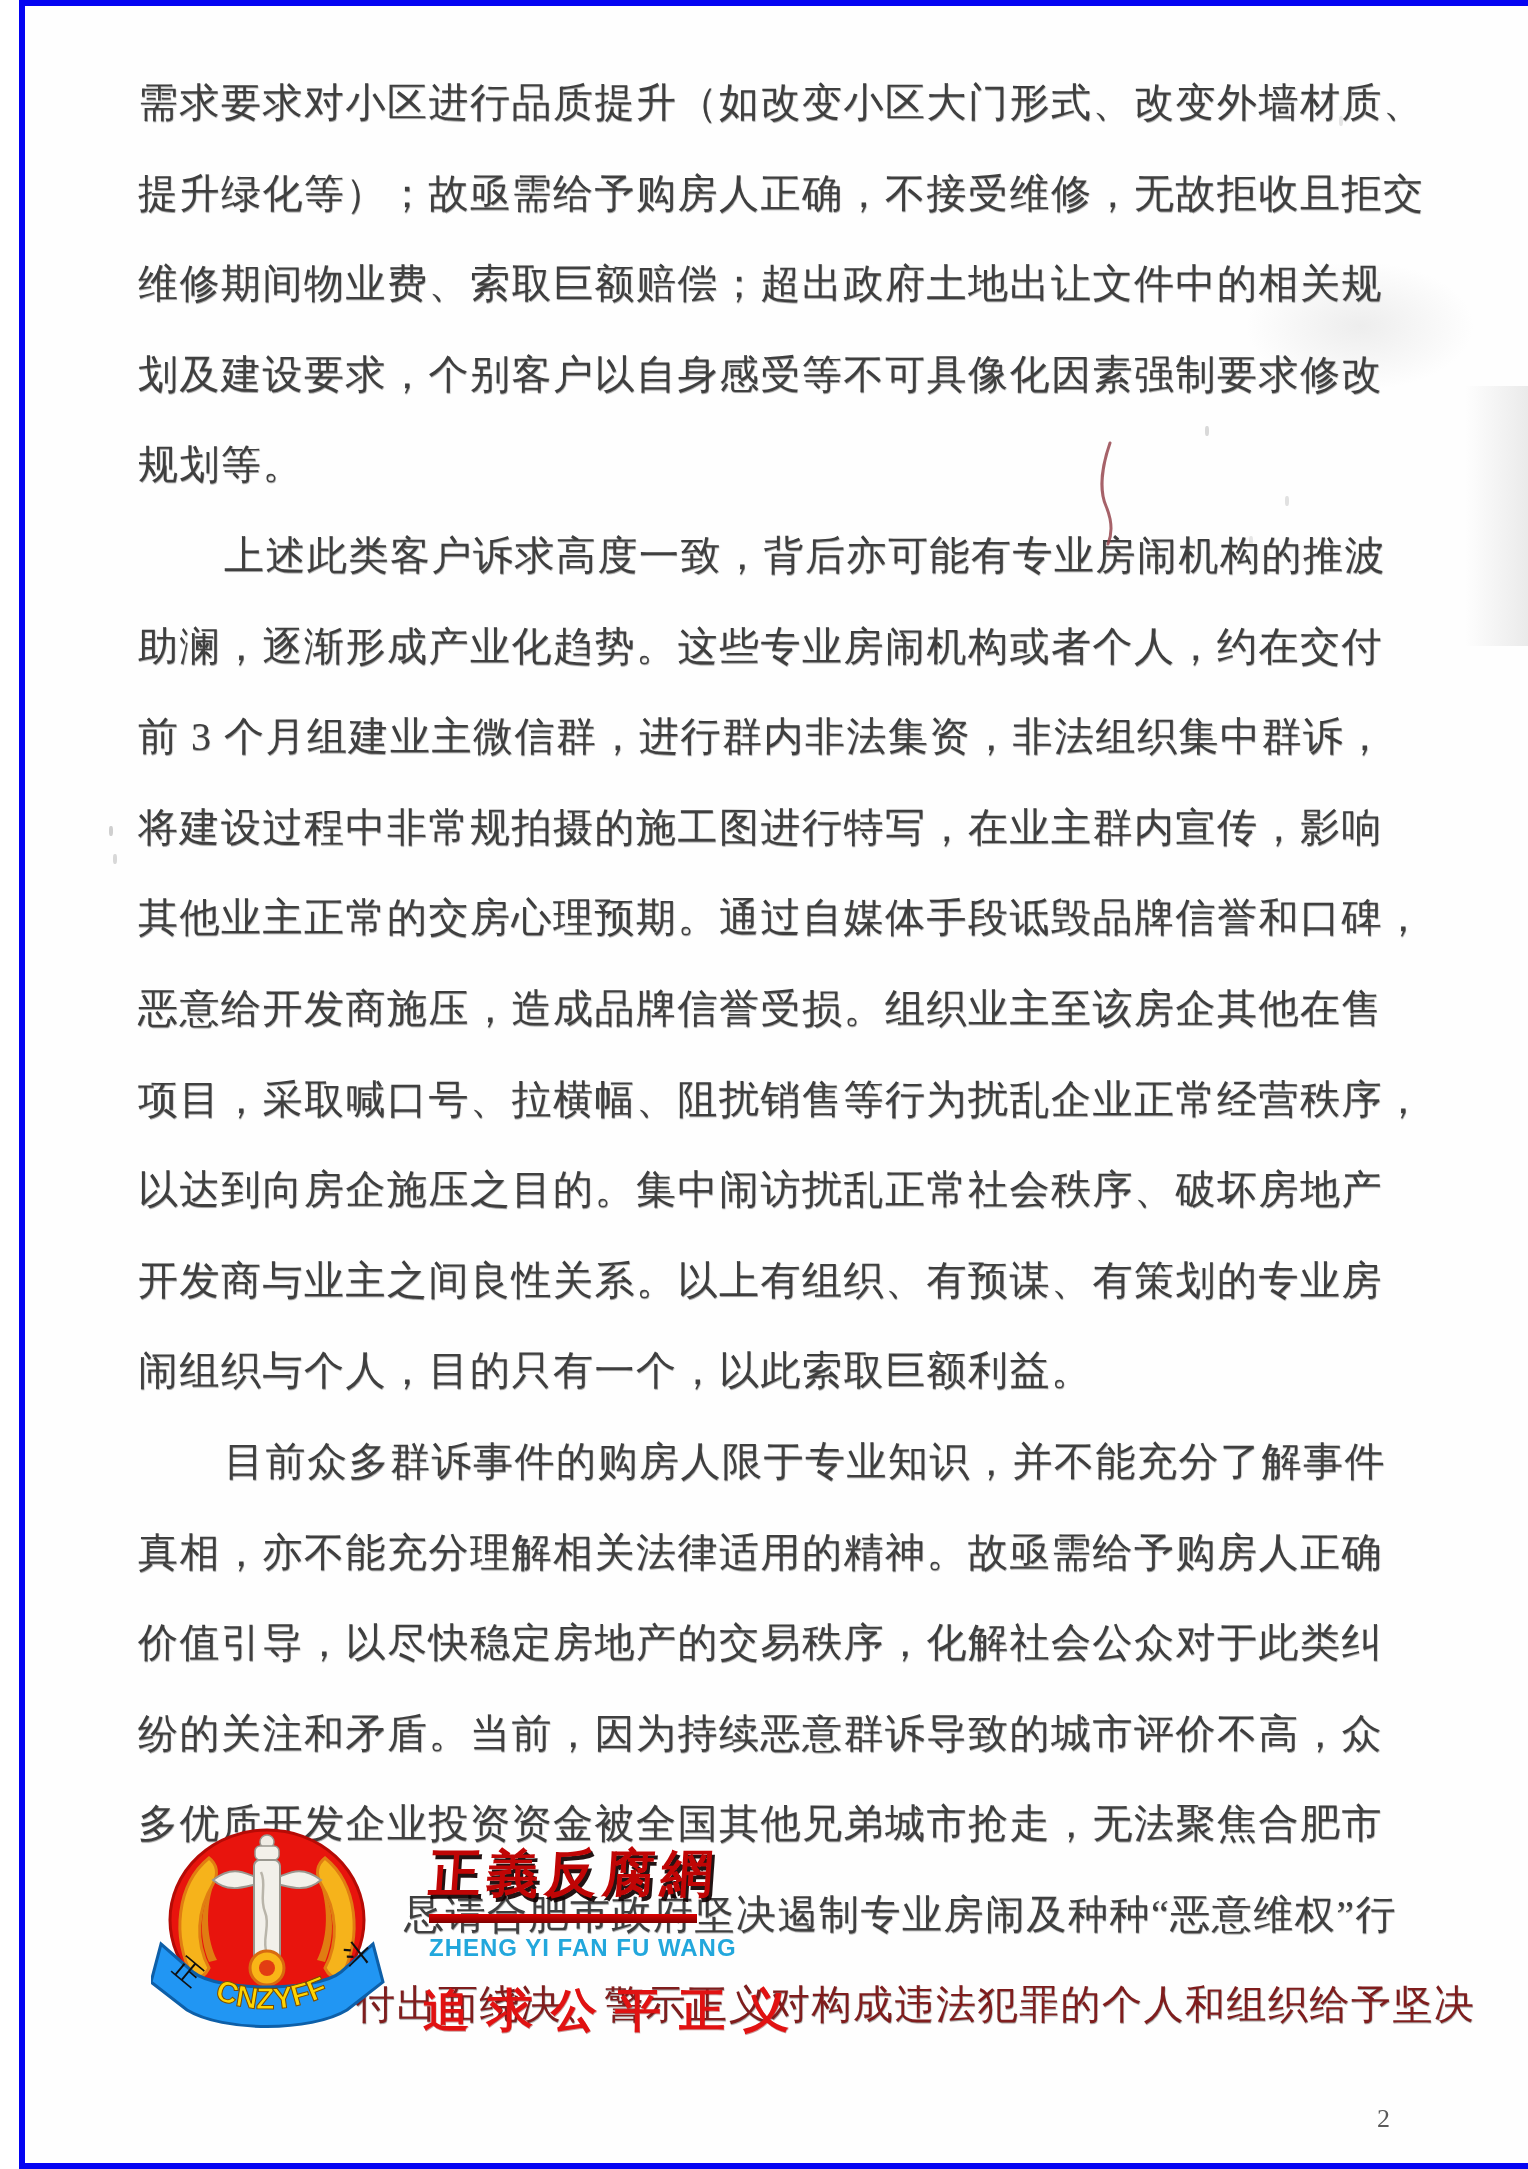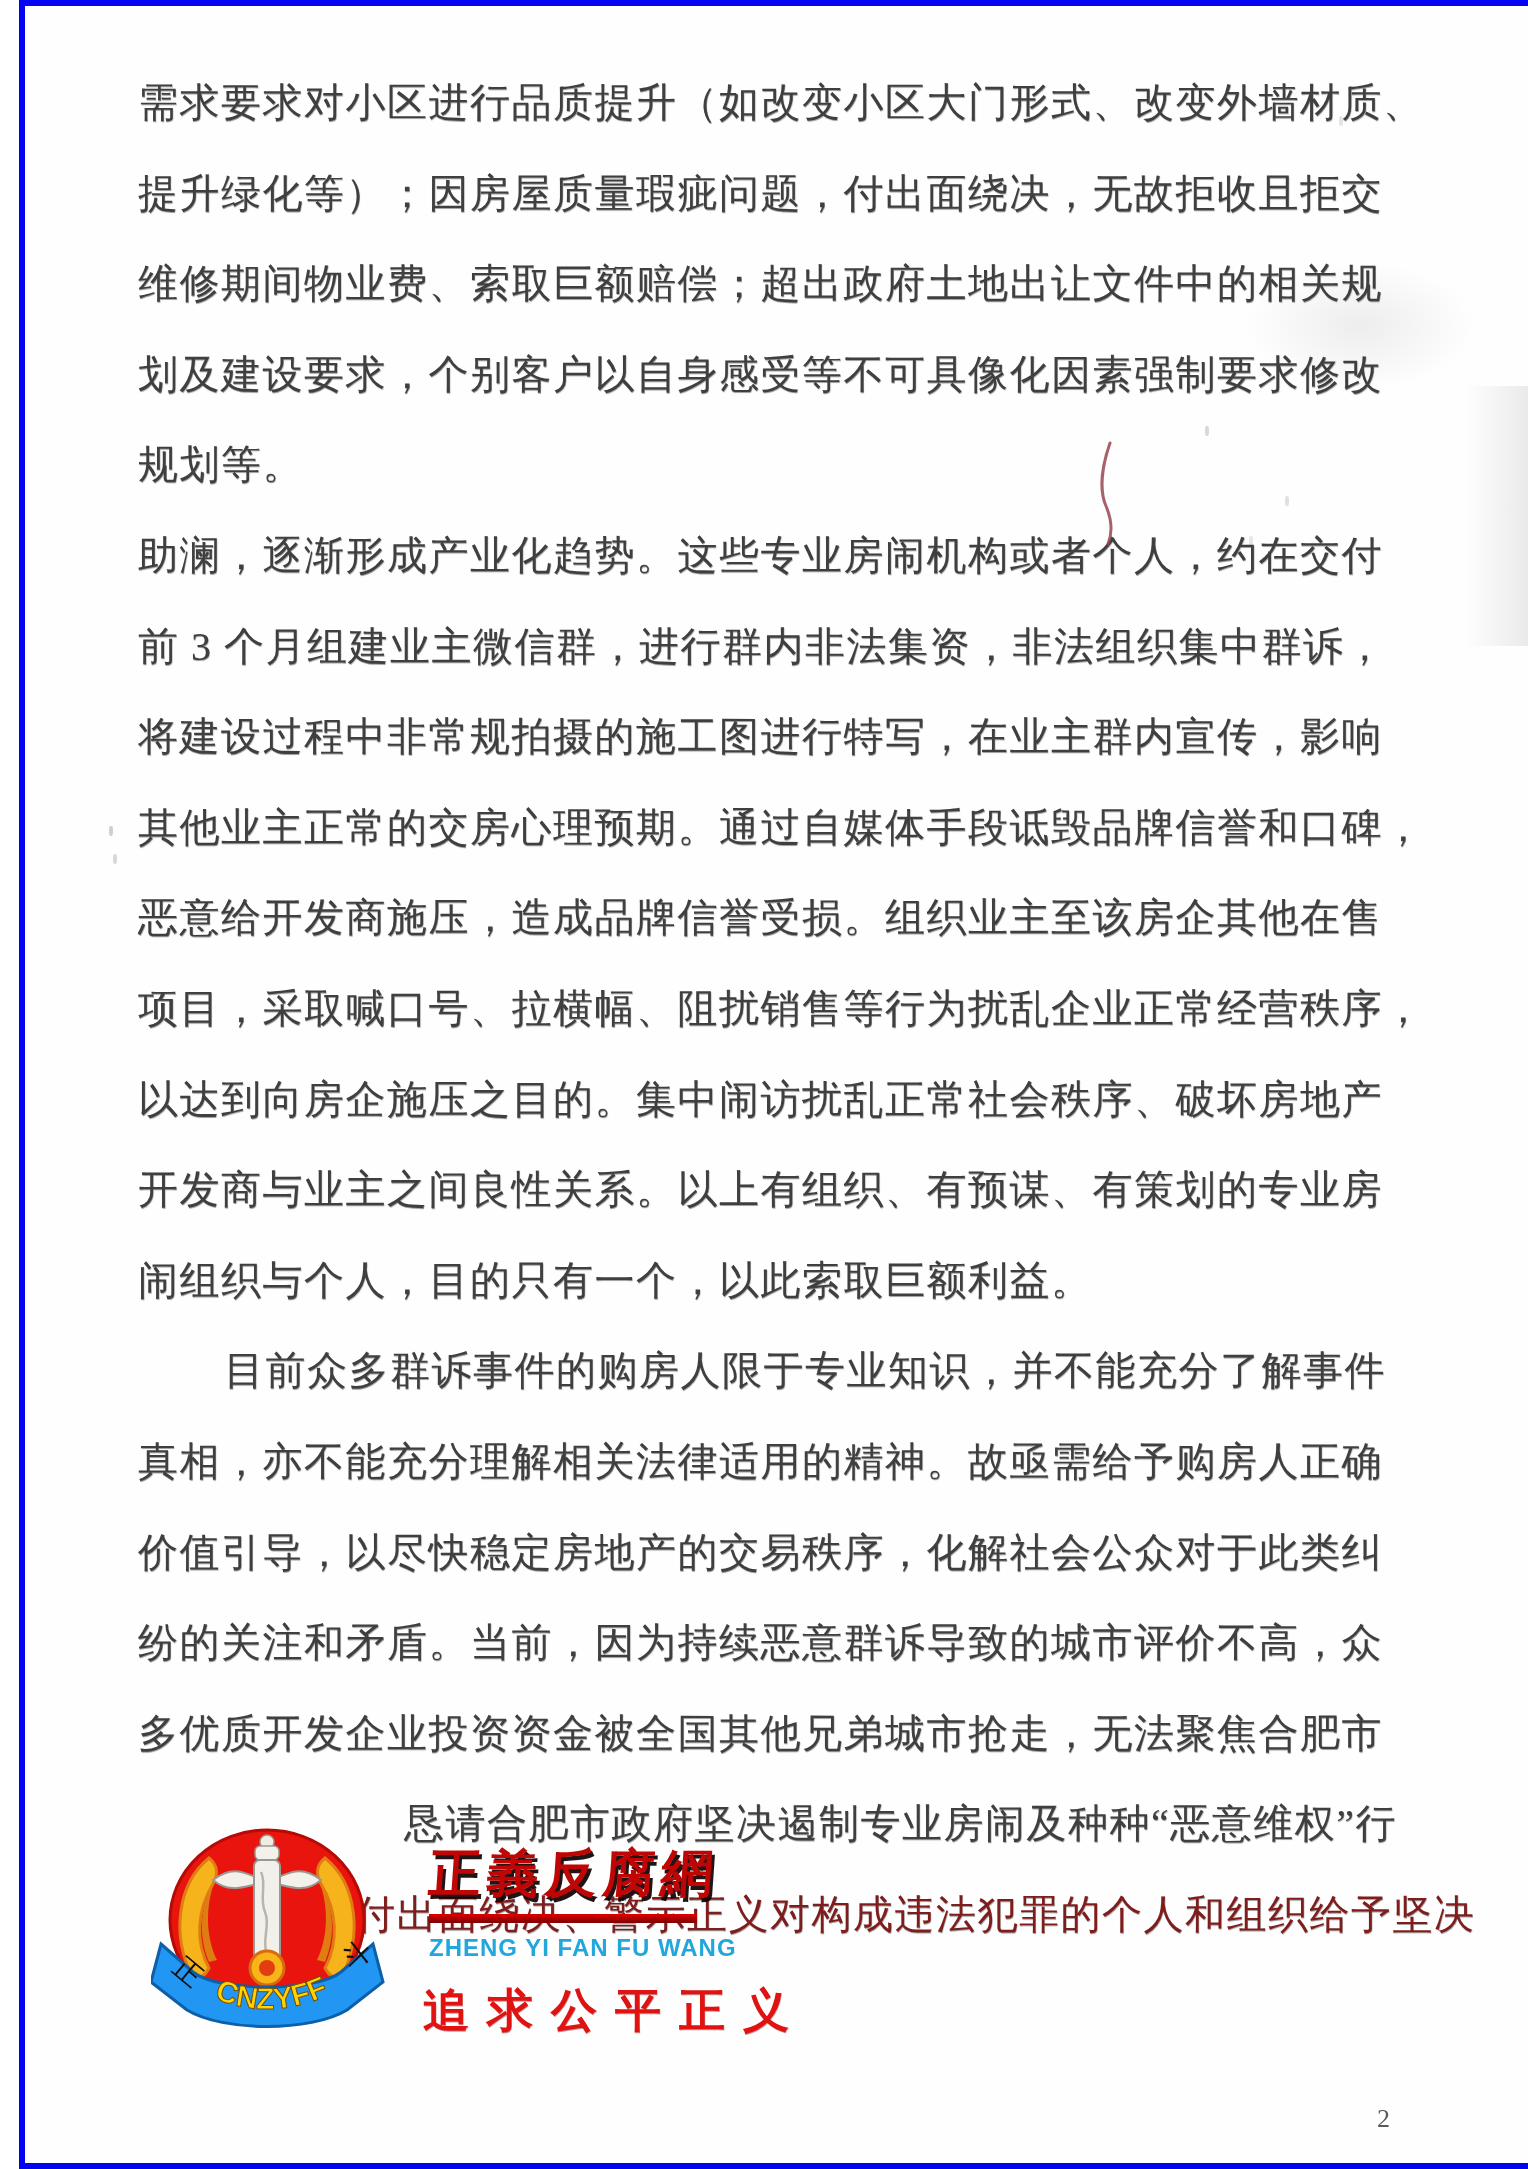--- a/index.html
+++ b/index.html
@@ -72,24 +72,25 @@
 <body>
 
 <div class="page">
 
   <div class="smudge-right"></div>
   <div class="smudge-top"></div>
   <div class="specks"></div>
 
   <div class="doc-body">
       <div class="doc-line">需求要求对小区进行品质提升（如改变小区大门形式、改变外墙材质、</div>
-      <div class="doc-line">提升绿化等）；因房屋质量瑕疵问题，付出面绕决，无故拒收且拒交</div>
+      <div class="doc-line">提升绿化等）；故亟需给予购房人正确，不接受维修，无故拒收且拒交</div>
       <div class="doc-line">维修期间物业费、索取巨额赔偿；超出政府土地出让文件中的相关规</div>
       <div class="doc-line">划及建设要求，个别客户以自身感受等不可具像化因素强制要求修改</div>
       <div class="doc-line">规划等。</div>
+      <div class="doc-line para">上述此类客户诉求高度一致，背后亦可能有专业房闹机构的推波</div>
       <div class="doc-line">助澜，逐渐形成产业化趋势。这些专业房闹机构或者个人，约在交付</div>
       <div class="doc-line">前 3 个月组建业主微信群，进行群内非法集资，非法组织集中群诉，</div>
       <div class="doc-line">将建设过程中非常规拍摄的施工图进行特写，在业主群内宣传，影响</div>
       <div class="doc-line">其他业主正常的交房心理预期。通过自媒体手段诋毁品牌信誉和口碑，</div>
       <div class="doc-line">恶意给开发商施压，造成品牌信誉受损。组织业主至该房企其他在售</div>
       <div class="doc-line">项目，采取喊口号、拉横幅、阻扰销售等行为扰乱企业正常经营秩序，</div>
       <div class="doc-line">以达到向房企施压之目的。集中闹访扰乱正常社会秩序、破坏房地产</div>
       <div class="doc-line">开发商与业主之间良性关系。以上有组织、有预谋、有策划的专业房</div>
       <div class="doc-line">闹组织与个人，目的只有一个，以此索取巨额利益。</div>
       <div class="doc-line para">目前众多群诉事件的购房人限于专业知识，并不能充分了解事件</div>

